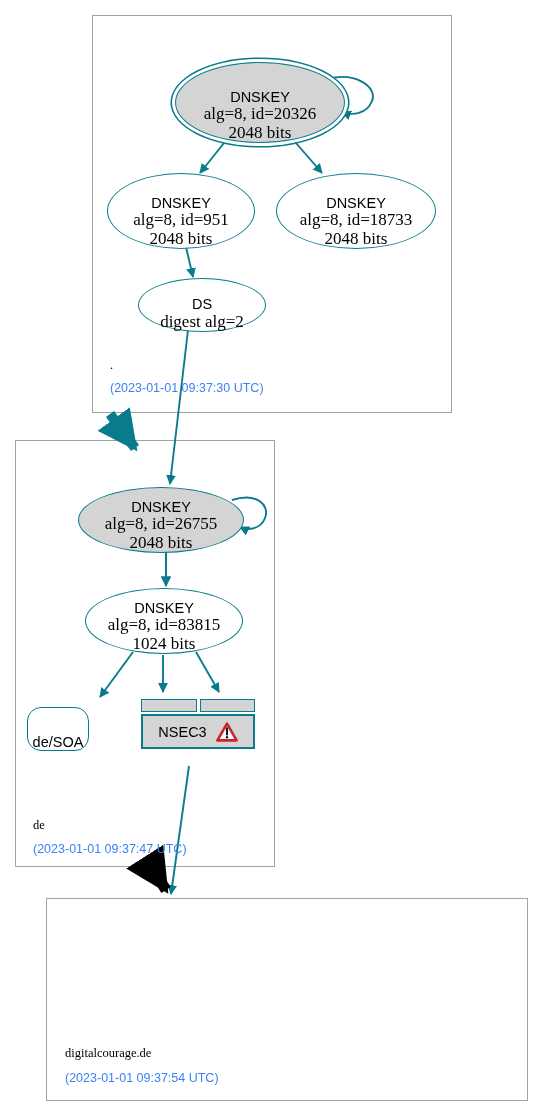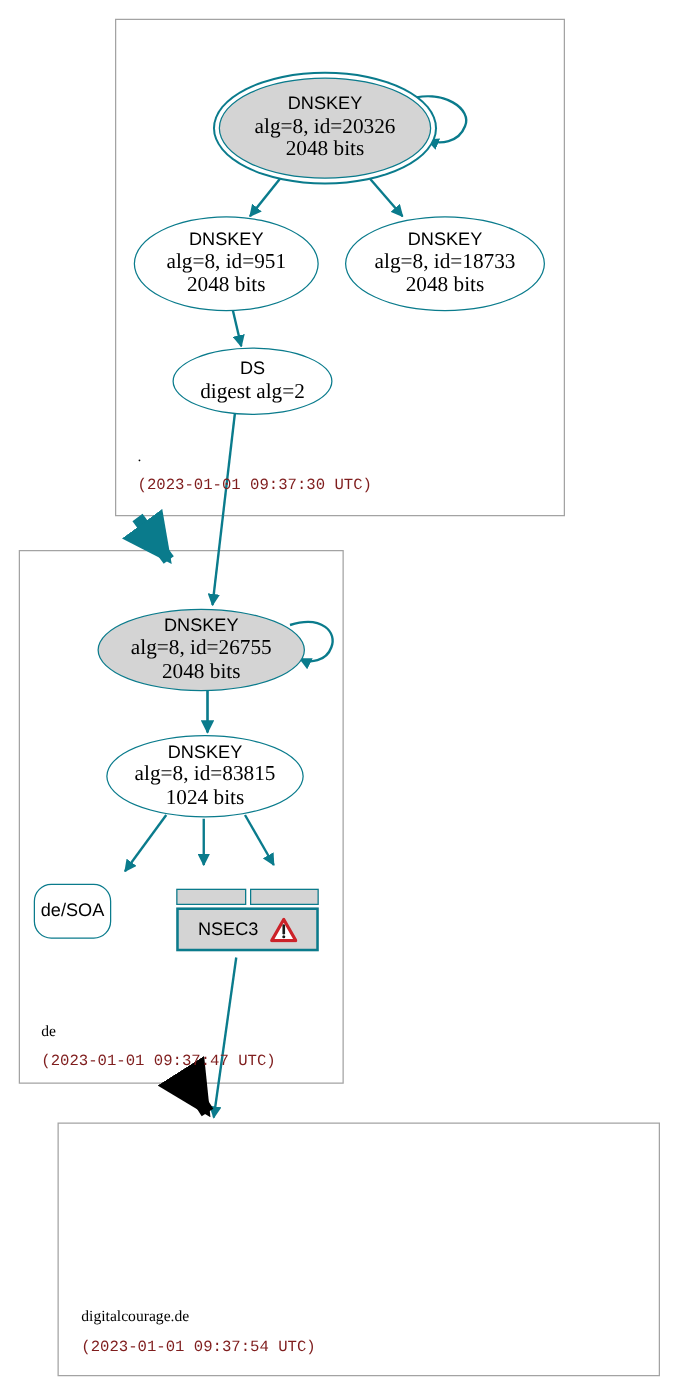--- a/index.html
+++ b/index.html
@@ -32,32 +32,32 @@
   }
   .zone-label {
     position: absolute;
     font-family: "Liberation Serif", serif;
     font-size: 12.5px;
     color: #000000;
     white-space: nowrap;
   }
   .zone-time {
     position: absolute;
-    font-family: Liberation Mono, monospace;
+    font-family: Liberation Sans, sans-serif;
     font-size: 12.5px;
-    color: #7f1d1d;
+    color: #3b82f6;
     white-space: nowrap;
   }
   .node {
     position: absolute;
     box-sizing: border-box;
     display: flex;
     flex-direction: column;
     align-items: center;
-    justify-content: center;
+    justify-content: flex-end;
     text-align: center;
   }
   .ellipse {
     border: 1.6px solid #0a7b8c;
     border-radius: 50%;
     background: #ffffff;
   }
   .ellipse.filled {
     background: #d4d4d4;
   }
@@ -88,21 +88,20 @@
   }
   .rr-label {
     font-family: "Liberation Sans", sans-serif;
     font-size: 14.5px;
     color: #000000;
     white-space: nowrap;
   }
   
   .nsec-wrap {
     position: absolute;
-    margin-top: 12px;
   }
   .nsec-ports {
     display: flex;
     gap: 3px;
     height: 13px;
   }
   .nsec-port {
     flex: 1;
     border: 1.7px solid #0a7b8c;
     background: #d4d4d4;

